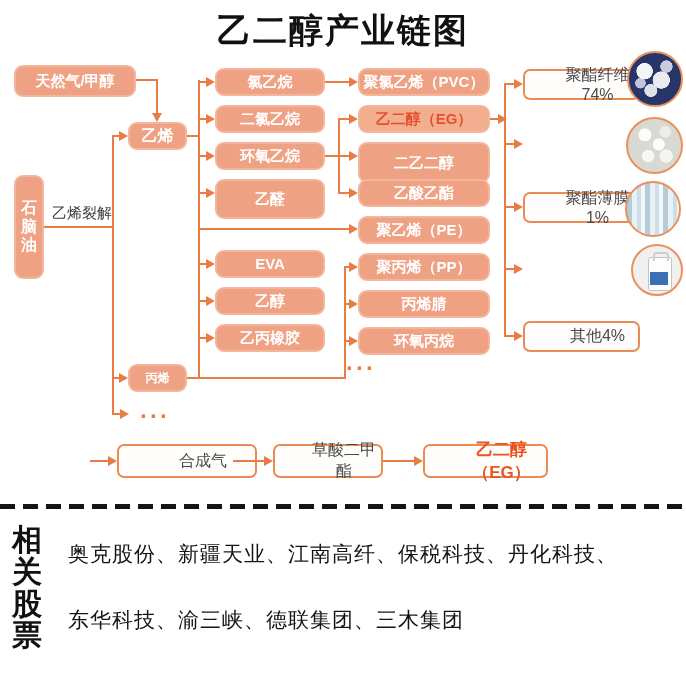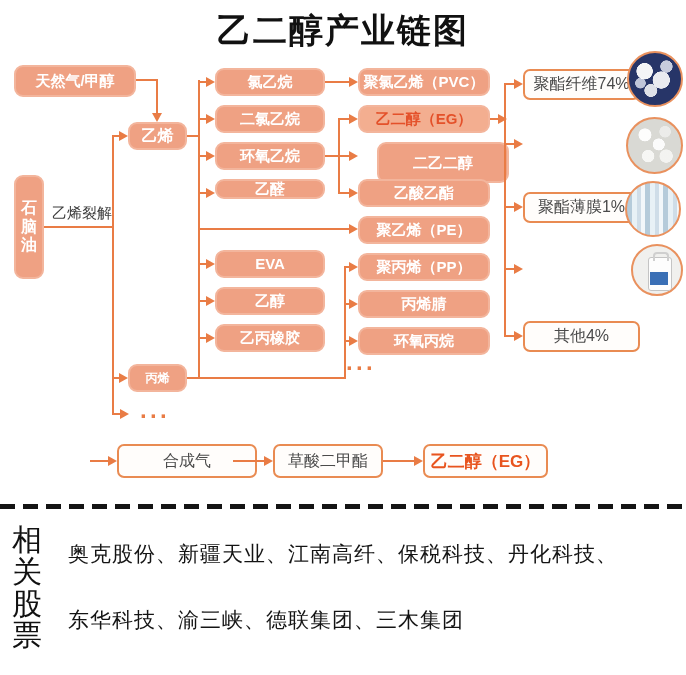--- a/index.html
+++ b/index.html
@@ -25,21 +25,21 @@
     position:absolute;display:flex;align-items:center;justify-content:center;
     background:var(--salmon);border:2px solid var(--salmon-border);
     border-radius:9px;color:#fff;font-weight:bold;font-size:15px;
     box-sizing:border-box;text-align:center;line-height:1.05;
   }
   .node-hl{background:#f3ae90;color:var(--hl-text);}
   .wnode{
     position:absolute;display:flex;align-items:center;justify-content:center;
     background:#fffdfb;border:2px solid var(--wborder);
     border-radius:7px;color:var(--dark);font-size:16px;
-    box-sizing:border-box;text-align:center;
+    box-sizing:border-box;text-align:center;padding-left:32px;
   }
   .wnode-eg{color:#e8541e;font-weight:bold;font-size:17px;}
   .vtext{word-break:break-all;line-height:1.18;width:1.2em;text-align:center;}
   .hl{position:absolute;height:2px;background:var(--line);}
   .vl{position:absolute;width:2px;background:var(--line);}
   .ar{position:absolute;width:0;height:0;
       border-top:5px solid transparent;border-bottom:5px solid transparent;
       border-left:9px solid var(--line);}
   .ad{position:absolute;width:0;height:0;
       border-left:5px solid transparent;border-right:5px solid transparent;
@@ -64,21 +64,21 @@
       radial-gradient(circle at 72% 70%, rgba(246,246,244,.9) 0 12%, rgba(255,255,255,0) 13%),
       radial-gradient(circle at 70% 24%, rgba(238,238,236,.9) 0 10%, rgba(255,255,255,0) 11%),
       #d9d9d4;
   }
   .c-film{
     background:repeating-linear-gradient(90deg,#b5cbda 0 5px,#e8f1f6 5px 10px,#cfdde8 10px 14px,#f2f7fa 14px 18px);
   }
   .c-jug{background:#f0f0ee;}
   .stocks-header{
     position:absolute;left:12px;top:524px;width:40px;
-    font-size:30px;font-weight:400;color:#111;
+    font-size:30px;font-weight:700;color:#111;
     word-break:break-all;line-height:1.06;
   }
   .stocks-line{position:absolute;left:68px;font-size:21px;color:#141414;letter-spacing:1px;}
   .divider{
     position:absolute;left:0;top:504px;width:686px;height:5px;
     background:repeating-linear-gradient(90deg,#141414 0 15px,transparent 15px 23px);
   }
 </style>
 </head>
 <body>
@@ -93,28 +93,28 @@
     </div>
   <div class="proclabel" style="left:52px;top:204px">乙烯裂解</div>
 
   <div class="node" style="left:128px;top:122px;width:59px;height:28px;font-size:16px">乙烯</div>
   <div class="node" style="left:128px;top:364px;width:59px;height:28px;font-size:12px">丙烯</div>
   <div class="dots" style="left:140px;top:404px">···</div>
 
   <div class="node" style="left:215px;top:68px;width:110px;height:28px">氯乙烷</div>
   <div class="node" style="left:215px;top:142px;width:110px;height:28px">环氧乙烷</div>
   <div class="node" style="left:215px;top:105px;width:110px;height:28px">二氯乙烷</div>
-  <div class="node" style="left:215px;top:179px;width:110px;height:20px">乙醛</div>
+  <div class="node" style="left:215px;top:179px;width:110px;height:40px">乙醛</div>
   <div class="node" style="left:215px;top:250px;width:110px;height:28px">EVA</div>
   <div class="node" style="left:215px;top:287px;width:110px;height:28px">乙醇</div>
   <div class="node" style="left:215px;top:324px;width:110px;height:28px">乙丙橡胶</div>
 
   <div class="node" style="left:358px;top:68px;width:132px;height:28px">聚氯乙烯（PVC）</div>
   <div class="node node-hl" style="left:358px;top:105px;width:132px;height:28px">乙二醇（EG）</div>
-  <div class="node" style="left:377px;top:142px;width:132px;height:41px">二乙二醇</div>
+  <div class="node" style="left:358px;top:142px;width:132px;height:41px">二乙二醇</div>
   <div class="node" style="left:358px;top:179px;width:132px;height:28px">乙酸乙酯</div>
   <div class="node" style="left:358px;top:216px;width:132px;height:28px">聚乙烯（PE）</div>
   <div class="node" style="left:358px;top:253px;width:132px;height:28px">聚丙烯（PP）</div>
   <div class="node" style="left:358px;top:290px;width:132px;height:28px">丙烯腈</div>
   <div class="node" style="left:358px;top:327px;width:132px;height:28px">环氧丙烷</div>
   <div class="dots" style="left:346px;top:356px">···</div>
 
   <div class="wnode" style="left:523px;top:69px;width:117px;height:31px">聚酯纤维74%</div>
   <div class="wnode" style="left:523px;top:192px;width:117px;height:31px">聚酯薄膜1%</div>
   <div class="wnode" style="left:523px;top:321px;width:117px;height:31px">其他4%</div>

